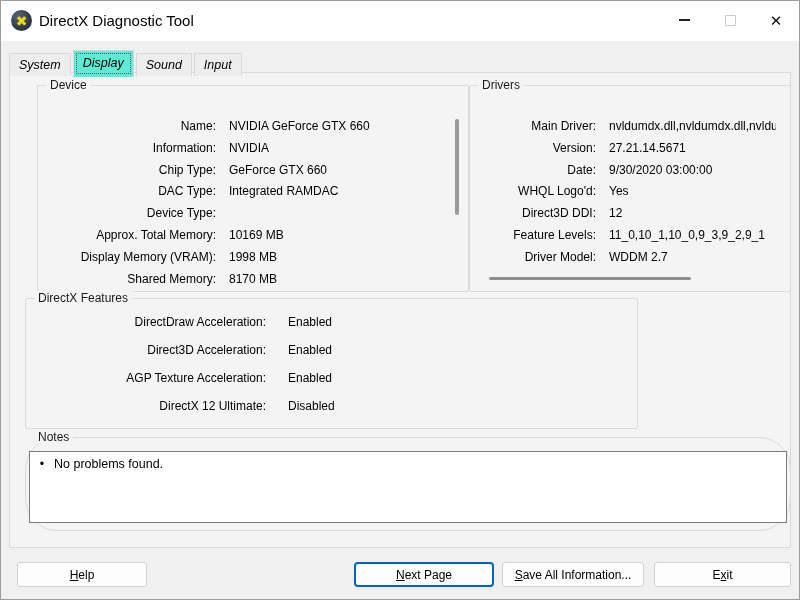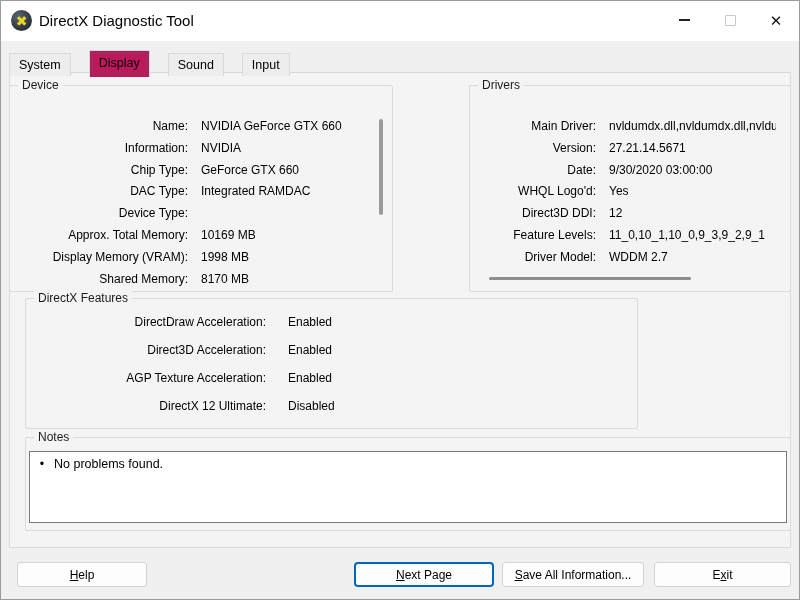--- a/index.html
+++ b/index.html
@@ -22,38 +22,38 @@
   .btn-min  { right:92px; }
   .btn-max  { right:46px; }
   .btn-close{ right:0; }
   .glyph-min { width:11px; height:0; border-top:2px solid #222; }
   .glyph-max { width:11px; height:11px; border:1px solid #c9c9c9; border-radius:1px; }
   .glyph-close { font-size:15px; color:#111; line-height:1; }
 
   
   .tabs { position:absolute; left:8px; top:49px; display:flex; align-items:flex-end; z-index:5; }
   .tab { height:23px; padding:0 9px; line-height:22px; background:#ededed;
-         border:1px solid #d9d9d9; border-bottom:none; margin-right:18px; cursor:default;
-         font-size:12.5px; position:relative; }
-  .tab.active { background:#be185d; height:27px; line-height:25px; z-index:6; margin-bottom:-1px; }
+         border:1px solid #d9d9d9; border-bottom:none; margin-right:2px; cursor:default;
+         font-size:12.5px; position:relative;font-style:italic; }
+  .tab.active { background:#5eead4; height:27px; line-height:25px; z-index:6; margin-bottom:-1px; }
   .tab.active .focus-rect { position:absolute; left:2px; top:2px; right:2px; bottom:3px;
                             border:1px dotted #5a5a5a; pointer-events:none; }
 
   
   .page { position:absolute; left:8px; top:71px; width:782px; height:476px;
           background:#f4f4f4; border:1px solid #d9d9d9; }
 
   
   .group { position:absolute; border:1px solid #dbdbdb; border-radius:2px; }
   .group-label { position:absolute; top:-8px; left:8px; background:#f4f4f4; padding:0 4px;
                  font-size:12px; color:#1b1b1b; }
-  .g-device   { left:8px; top:84px;  width:384px; height:207px; }
+  .g-device   { left:36px; top:84px;  width:432px; height:207px; }
   .g-drivers  { left:468px; top:84px; width:322px; height:207px; }
   .g-features { left:24px; top:297px; width:613px; height:131px; }
-  .g-notes    { left:24px; top:436px; width:766px; height:94px; }
+  .g-notes    { left:24px; top:436px; width:766px; height:94px;border-radius:32px; }
 
   
   .rows { position:absolute; left:6px; right:14px; top:0; bottom:0; overflow:hidden; }
   .row { display:flex; white-space:nowrap; }
   .lbl { text-align:right; flex:none; }
   .val { margin-left:13px; overflow:hidden; }
   .rows-device   { padding-top:33px; }
   .rows-device   .row { height:21.8px; }
   .rows-device   .lbl { width:172px; }
   .rows-drivers  { padding-top:33px; }

